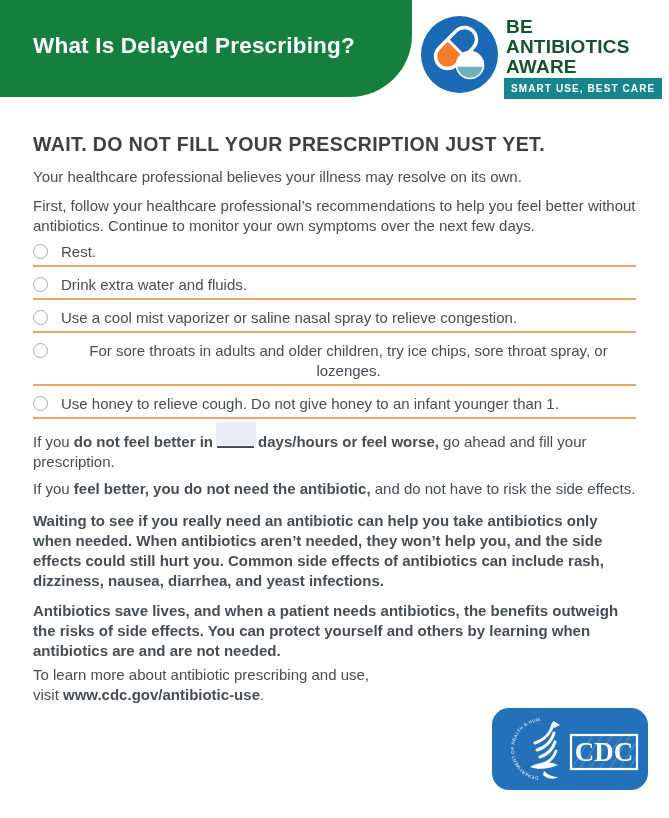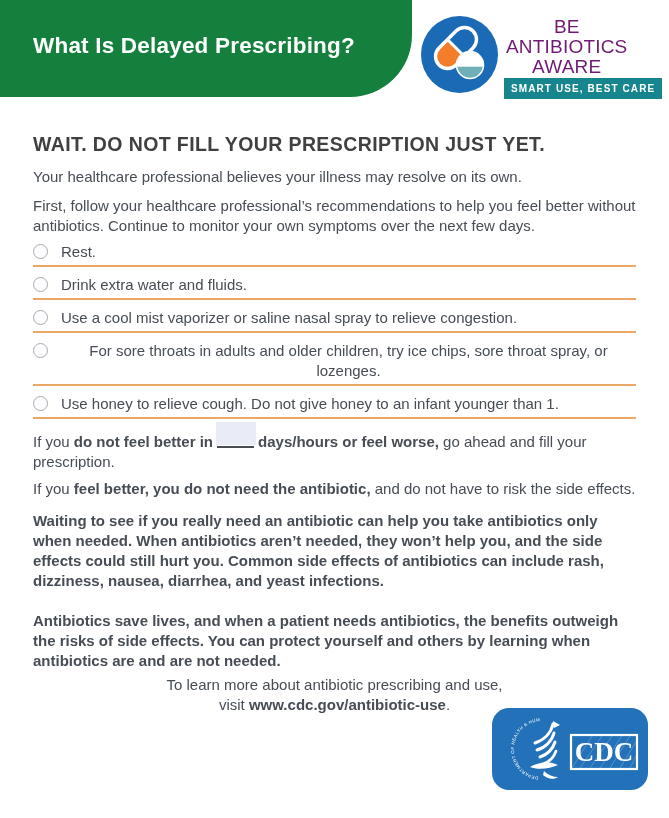--- a/index.html
+++ b/index.html
@@ -3,44 +3,44 @@
 <meta charset="utf-8">
 <style>
   html,body{margin:0;padding:0;background:#ffffff;}
   body{font-family:"Liberation Sans", sans-serif;}
   .page{position:relative;width:669px;height:818px;background:#ffffff;overflow:hidden;}
 
   
   .banner{position:absolute;top:0;left:0;width:412px;height:97px;background:#15803d;border-radius:0 0 62px 0;}
   .banner h1{position:absolute;left:33px;top:33px;margin:0;color:#ffffff;font-size:22.5px;font-weight:bold;letter-spacing:.2px;white-space:nowrap;}
   .logo-circle{position:absolute;left:421px;top:16px;width:77px;height:77px;}
-  .logo-text{position:absolute;left:506px;top:17px;color:#701a75;font-weight:normal;font-size:19px;line-height:20px;letter-spacing:.2px;text-align:center;}
+  .logo-text{position:absolute;left:506px;top:17px;color:#14532d;font-weight:bold;font-size:19px;line-height:20px;letter-spacing:.2px;}
   .logo-tag{position:absolute;left:504px;top:78px;background:#17858d;color:#ffffff;font-size:10px;font-weight:bold;letter-spacing:1.1px;padding:5px 7px;white-space:nowrap;}
 
   
   .content{position:absolute;left:33px;top:0;width:603px;padding-top:133px;}
   .headline{margin:0;font-size:19.5px;font-weight:bold;letter-spacing:.4px;color:#404040;}
   p{margin:0;font-size:15px;line-height:20px;color:#474d55;}
   .mt11{margin-top:11px}.mt9{margin-top:9px}.mt13{margin-top:13px}.mt7{margin-top:7px}
-  .mt5{margin-top:12px}.mt2{margin-top:20px}.mt4{margin-top:4px}
+  .mt5{margin-top:12px}.mt2{margin-top:10px}.mt4{margin-top:4px}
   .b{font-weight:bold;}
   p.bold-par{font-weight:bold;}
 
   
   .checklist{margin-top:6px;}
   .item{display:flex;align-items:flex-start;gap:13px;padding:0 0 3px 0;border-bottom:2px solid #eaa766;margin-bottom:8px;text-align:center;}
   .item:last-child{margin-bottom:0;}
   .circle{flex:0 0 auto;width:13px;height:13px;border:1.5px solid #a6abb2;border-radius:50%;margin-top:2px;background:#fdfdfe;}
   .item .label{font-size:15px;line-height:20px;color:#474d55;}
 
   
   .blank{display:inline-block;position:relative;width:37px;height:12px;border-bottom:2.5px solid #474d55;margin:0 4px;vertical-align:-1px;}
   .blank .field{position:absolute;left:-1px;bottom:1px;width:40px;height:23px;background:#e9ebf7;}
 
-  .footer-note{line-height:20px;text-align:center;}
+  .footer-note{line-height:20px;}
 
   
   .cdc-logo{position:absolute;left:492px;top:708px;width:156px;height:82px;}
 </style>
 </head>
 <body>
 
 <div class="page">
 
   <div class="banner">

